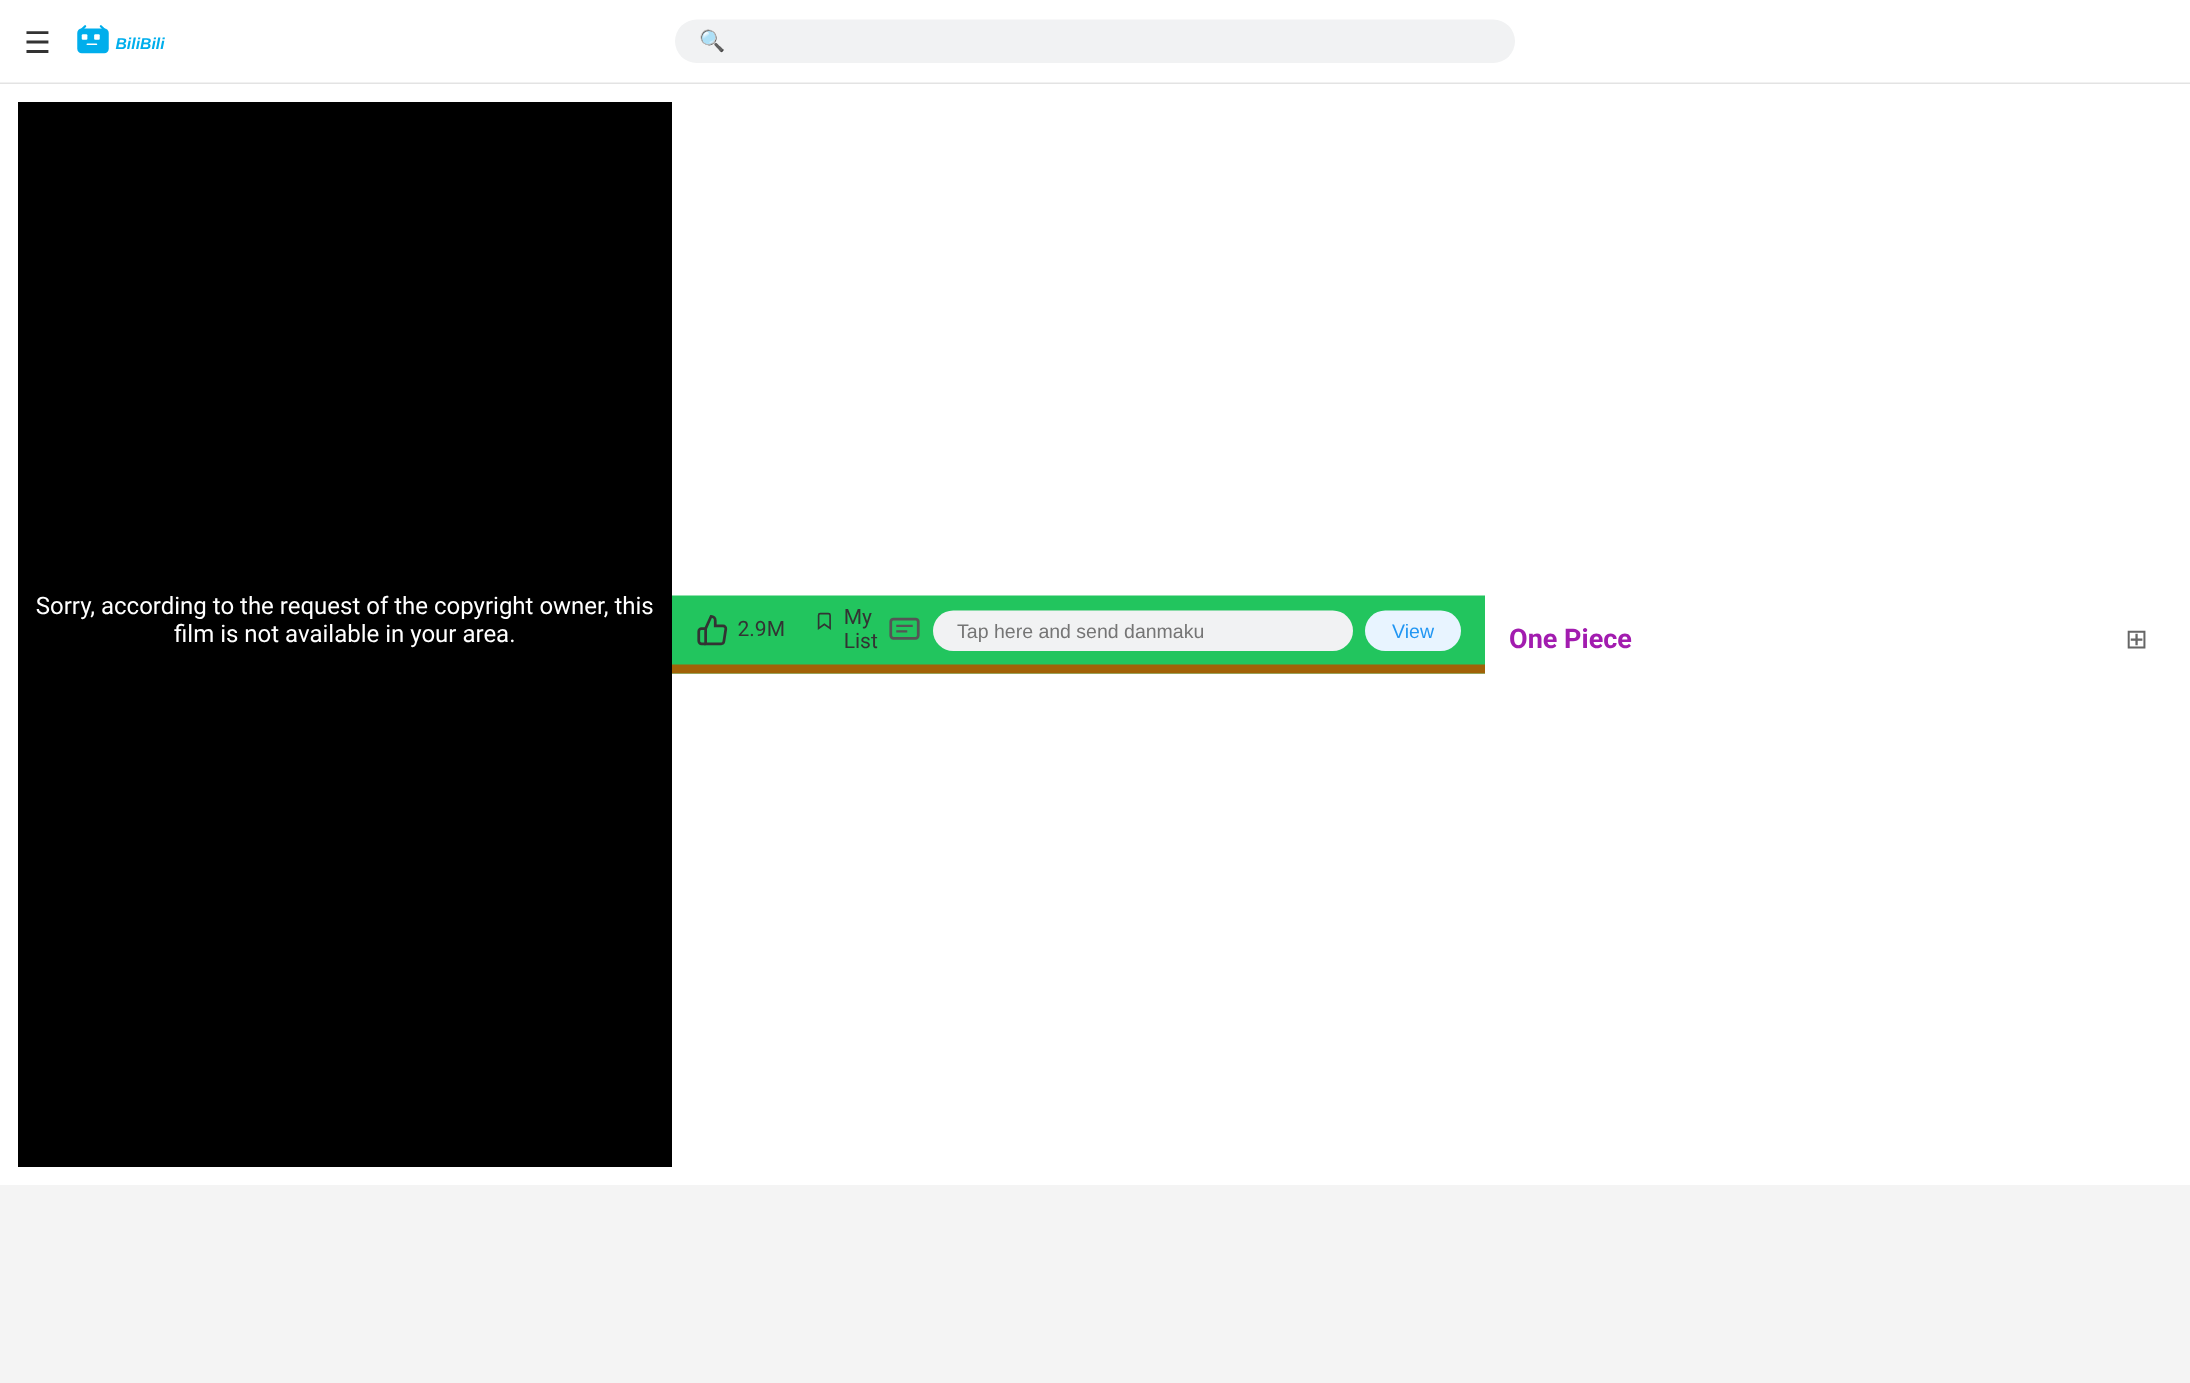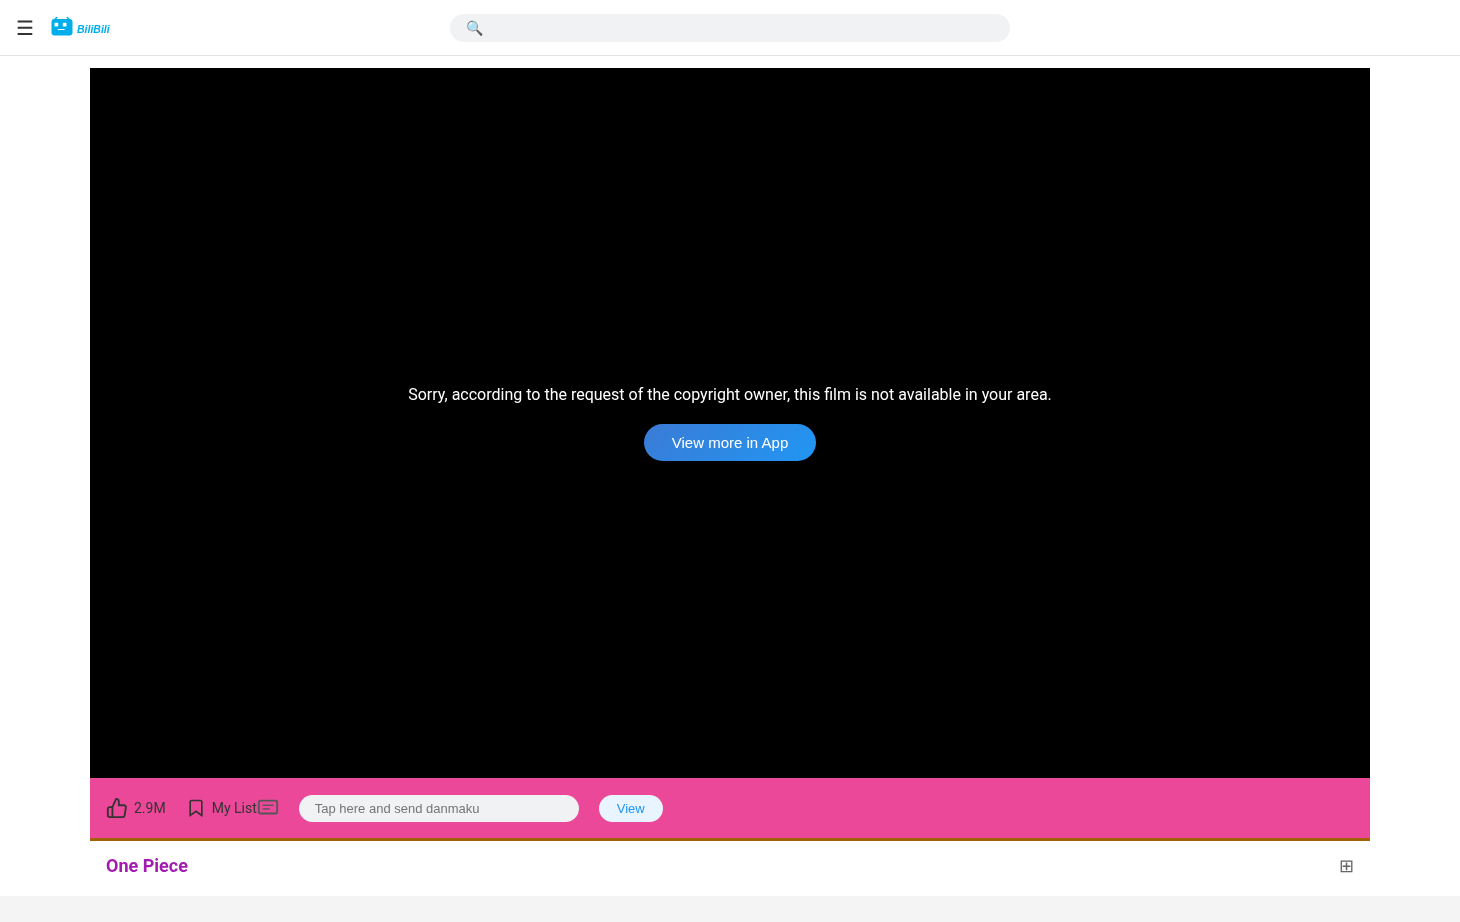--- a/index.html
+++ b/index.html
@@ -71,21 +71,21 @@
       border: none;
       outline: none;
       font-size: 14px;
       color: #333;
       width: 100%;
     }
 
     
     .main-content {
       display: flex;
-      flex-direction: column;
+      flex-direction: row;
       align-items: center;
       padding: 12px;
       background: #fff;
     }
 
     
     .video-container {
       width: 100%;
       max-width: 1280px;
       margin: 0 auto;
@@ -126,59 +126,58 @@
     }
 
     
     .video-bottom-bar {
       width: 100%;
       max-width: 1280px;
       margin: 0 auto;
       display: flex;
       align-items: center;
       padding: 10px 16px;
-      border-bottom: 3px solid #a16207;
-      background: #ec4899;
-      height: 63px;
+      border-bottom: 6px solid #a16207;
+      background: #22c55e;
+      height: 52px;
     }
 
     .like-btn {
       display: flex;
       align-items: center;
       gap: 6px;
       cursor: pointer;
       color: #333;
       font-size: 14px;
       margin-right: 20px;
     }
 
     .like-icon {
       width: 22px;
       height: 22px;
     }
 
     .mylist-btn {
       display: flex;
-      align-items: center;
       gap: 6px;
       cursor: pointer;
       color: #333;
       font-size: 14px;
     }
 
     .mylist-icon {
       width: 20px;
       height: 20px;
     }
 
     .danmaku-area {
       flex: 1;
       display: flex;
       align-items: center;
-      gap: 20px;
+      gap: 8px;
     }
 
     .danmaku-icon {
       width: 22px;
       height: 22px;
       color: #555;
       cursor: pointer;
     }
 
     .danmaku-input {
@@ -249,21 +248,20 @@
 
   <div class="search-container">
     <span class="search-icon">🔍</span>
   </div>
 </header>
 
 <div class="main-content">
   <div class="video-container">
     <div class="video-player">
       <p class="video-error-message">Sorry, according to the request of the copyright owner, this film is not available in your area.</p>
-      <button class="view-more-btn">View more in App</button>
     </div>
   </div>
 
   <div class="video-bottom-bar">
 
     <div class="like-btn">
       <svg class="like-icon" viewBox="0 0 24 24" fill="none" stroke="currentColor" stroke-width="2">
         <path d="M14 9V5a3 3 0 0 0-3-3l-4 9v11h11.28a2 2 0 0 0 2-1.7l1.38-9a2 2 0 0 0-2-2.3H14z"></path>
         <path d="M7 22H4a2 2 0 0 1-2-2v-7a2 2 0 0 1 2-2h3"></path>
       </svg>

